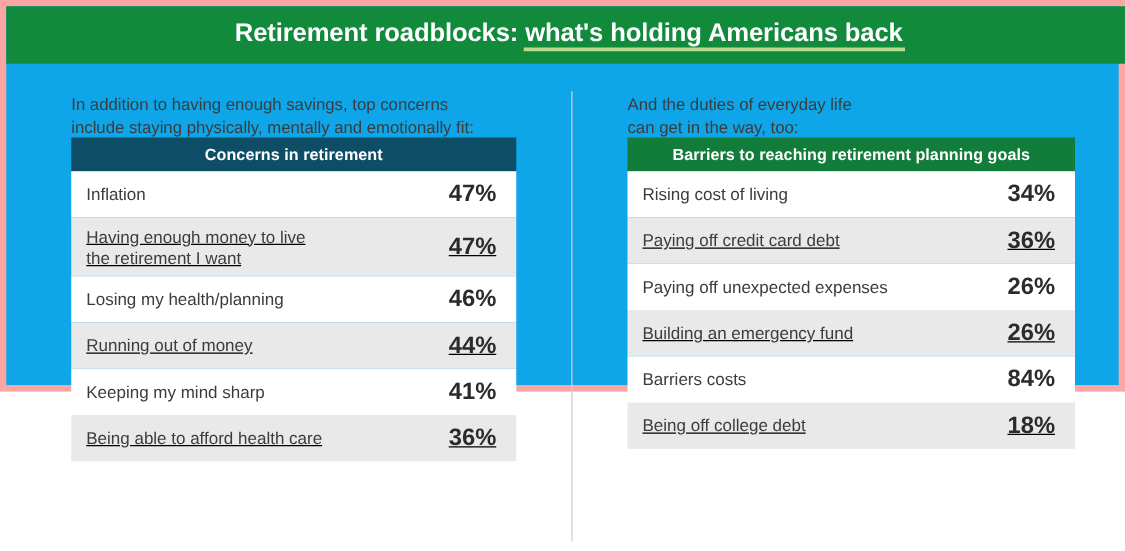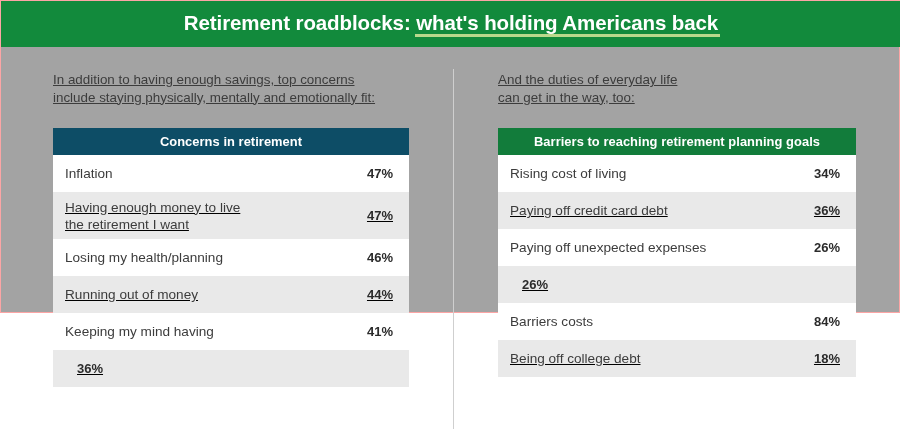--- a/index.html
+++ b/index.html
@@ -12,23 +12,23 @@
     background: #ffffff;
     font-family: "Liberation Sans", sans-serif;
     overflow: hidden;
     position: relative;
   }
 
   .infographic {
     width: 900px;
     height: 313px;
     position: relative;
-    background: #a3a3a3;
+    background: #0ea5e9;
     box-sizing: border-box;
-    border: 1px solid #fca5a5;
+    border: 5px solid #fca5a5;
   }
 
   
   .header-banner {
     position: absolute;
     left: 0;
     top: 0;
     width: 900px;
     height: 46px;
     background: #128a3c;
@@ -84,25 +84,23 @@
   }
   .col-left  { left: 52px;  width: 356px; }
   .col-right { left: 497px; width: 358px; }
 
   .intro {
     font-size: 13.4px;
     line-height: 17.5px;
     color: #3c3c3c;
     margin-top: 24px;
     white-space: pre-line;
-    text-decoration: underline;
   }
 
   .table-header {
-    margin-top: 22px;
     height: 27px;
     display: flex;
     align-items: center;
     justify-content: center;
     color: #ffffff;
     font-size: 12.9px;
     font-weight: bold;
     letter-spacing: 0.05px;
   }
   .table-header.navy  { background: #0d4d66; }
@@ -123,21 +121,21 @@
   .row.tall   { min-height: 47px; }
 
   .row-label {
     font-size: 13.6px;
     color: #3c3c3c;
     line-height: 17px;
     white-space: pre-line;
     text-align: left;
   }
   .row-value {
-    font-size: 13px;
+    font-size: 19px;
     color: #2b2b2b;
     font-weight: bold;
     white-space: nowrap;
     margin-left: 12px;
   }
 </style>
 </head>
 <body>
 
 <div class="infographic">
@@ -174,25 +172,26 @@
           <span class="row-label">Losing my health/planning</span>
           <span class="row-value">46%</span>
         </div>
 
         <div class="row shaded">
           <span class="row-label">Running out of money</span>
           <span class="row-value">44%</span>
         </div>
 
         <div class="row plain">
-          <span class="row-label">Keeping my mind having</span>
+          <span class="row-label">Keeping my mind sharp</span>
           <span class="row-value">41%</span>
         </div>
 
         <div class="row shaded">
+          <span class="row-label">Being able to afford health care</span>
           <span class="row-value">36%</span>
         </div>
 
       </div>
     </div>
 
     <div class="col col-right">
 
       <div class="intro">And the duties of everyday life
 can get in the way, too:</div>
@@ -210,20 +209,21 @@
           <span class="row-label">Paying off credit card debt</span>
           <span class="row-value">36%</span>
         </div>
 
         <div class="row plain">
           <span class="row-label">Paying off unexpected expenses</span>
           <span class="row-value">26%</span>
         </div>
 
         <div class="row shaded">
+          <span class="row-label">Building an emergency fund</span>
           <span class="row-value">26%</span>
         </div>
 
         <div class="row plain">
           <span class="row-label">Barriers costs</span>
           <span class="row-value">84%</span>
         </div>
 
         <div class="row shaded">
           <span class="row-label">Being off college debt</span>

